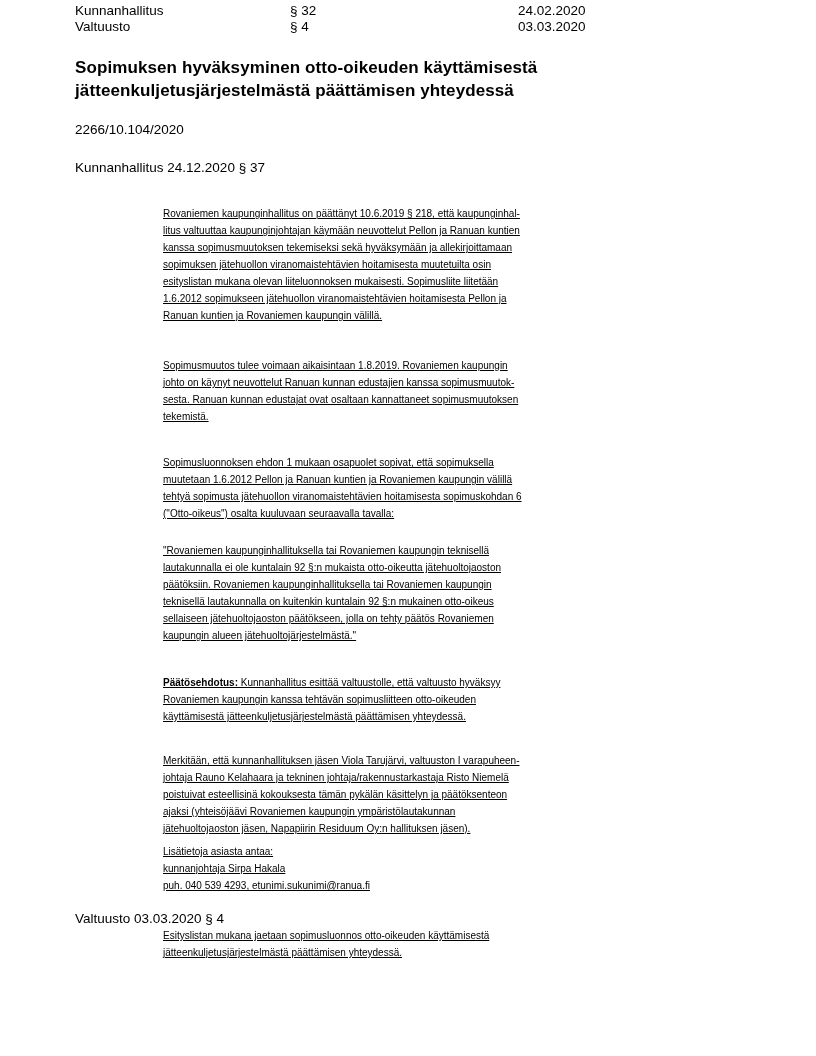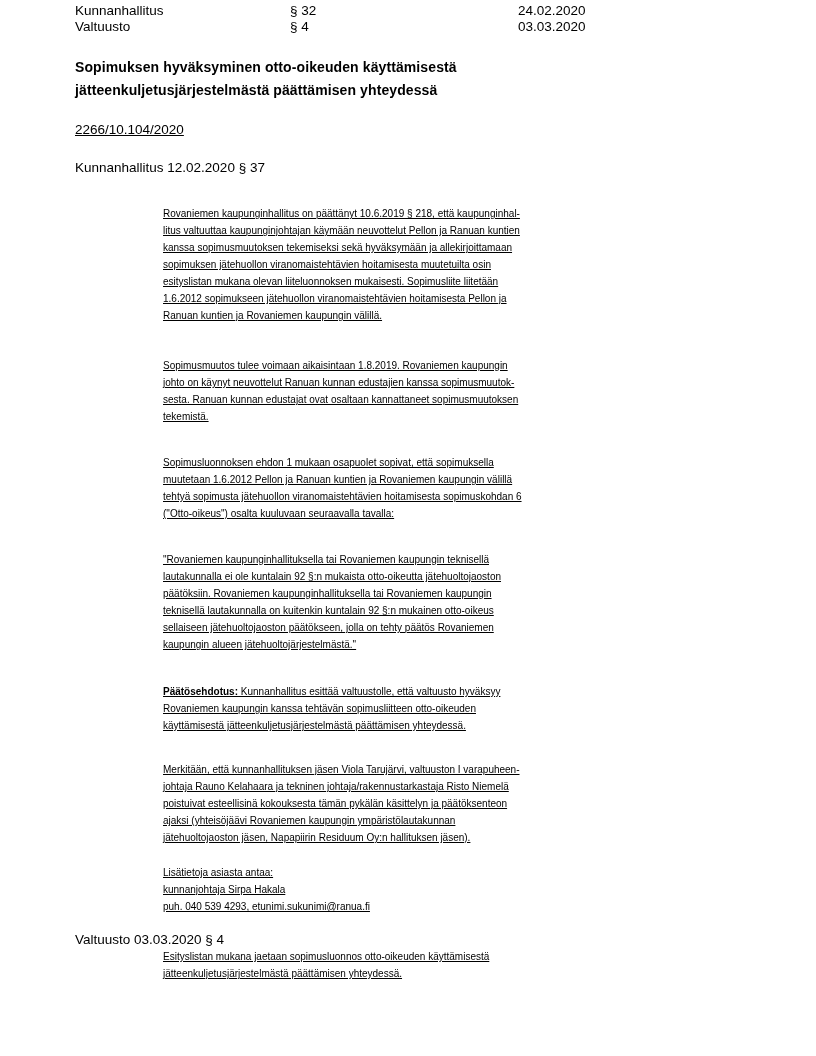--- a/index.html
+++ b/index.html
@@ -24,56 +24,55 @@
     font-size: 13.5px;
     line-height: 16px;
   }
   .meta-row {
     display: grid;
     grid-template-columns: 215px 228px auto;
   }
   
   .doc-title {
     margin: 21px 0 0 75px;
-    font-size: 14px;
+    font-size: 17px;
     font-weight: bold;
     line-height: 23px;
     white-space: pre-line;
     letter-spacing: 0.1px;
   }
   .diary {
     margin: 19px 0 0 75px;
     font-size: 13.5px;
     line-height: 17px;
-    text-decoration: underline;
   }
   .section-heading {
     margin-left: 75px;
     font-size: 13.5px;
     line-height: 17px;
   }
   .kh-heading { margin-top: 21px; }
   .vt-heading { margin-top: 6px; }
   
   .indent {
     margin-left: 163px;
     width: 612px;
     font-size: 10px;
     line-height: 17px;
     text-decoration: underline;
   }
   .kh-body { margin-top: 29px; }
   .para { white-space: pre-line; }
   .p1 { margin-bottom: 33px; }
   .p2 { margin-bottom: 29px; }
-  .p3 { margin-bottom: 29px; }
+  .p3 { margin-bottom: 20px; }
   .p4 { margin-bottom: 30px; }
   .p5 { margin-bottom: 27px; }
   .p6 { margin-bottom: 17px; }
-  .p7 { margin-bottom: 18px; }
+  .p7 { margin-bottom: 6px; }
   .p8 { margin-bottom: 16px; }
   .vt-body { }
   .decision-label {
     font-weight: bold;
     text-decoration: underline;
   }
 </style>
 </head>
 <body>
 
@@ -90,21 +89,21 @@
       <span>§ 4</span>
       <span>03.03.2020</span>
     </div>
   </div>
 
   <h1 class="doc-title">Sopimuksen hyväksyminen otto-oikeuden käyttämisestä
 jätteenkuljetusjärjestelmästä päättämisen yhteydessä</h1>
 
   <div class="diary">2266/10.104/2020</div>
 
-  <div class="section-heading kh-heading">Kunnanhallitus 12.02.2020 § 37</div>
+  <div class="section-heading kh-heading">Kunnanhallitus 24.12.2020 § 37</div>
 
   <div class="indent kh-body">
     <p class="para p1">Rovaniemen kaupunginhallitus on päättänyt 10.6.2019 § 218, että kaupunginhal-
 litus valtuuttaa kaupunginjohtajan käymään neuvottelut Pellon ja Ranuan kuntien
 kanssa sopimusmuutoksen tekemiseksi sekä hyväksymään ja allekirjoittamaan
 sopimuksen jätehuollon viranomaistehtävien hoitamisesta muutetuilta osin
 esityslistan mukana olevan liiteluonnoksen mukaisesti. Sopimusliite liitetään
 1.6.2012 sopimukseen jätehuollon viranomaistehtävien hoitamisesta Pellon ja
 Ranuan kuntien ja Rovaniemen kaupungin välillä.</p>
     <p class="para p2">Sopimusmuutos tulee voimaan aikaisintaan 1.8.2019. Rovaniemen kaupungin

